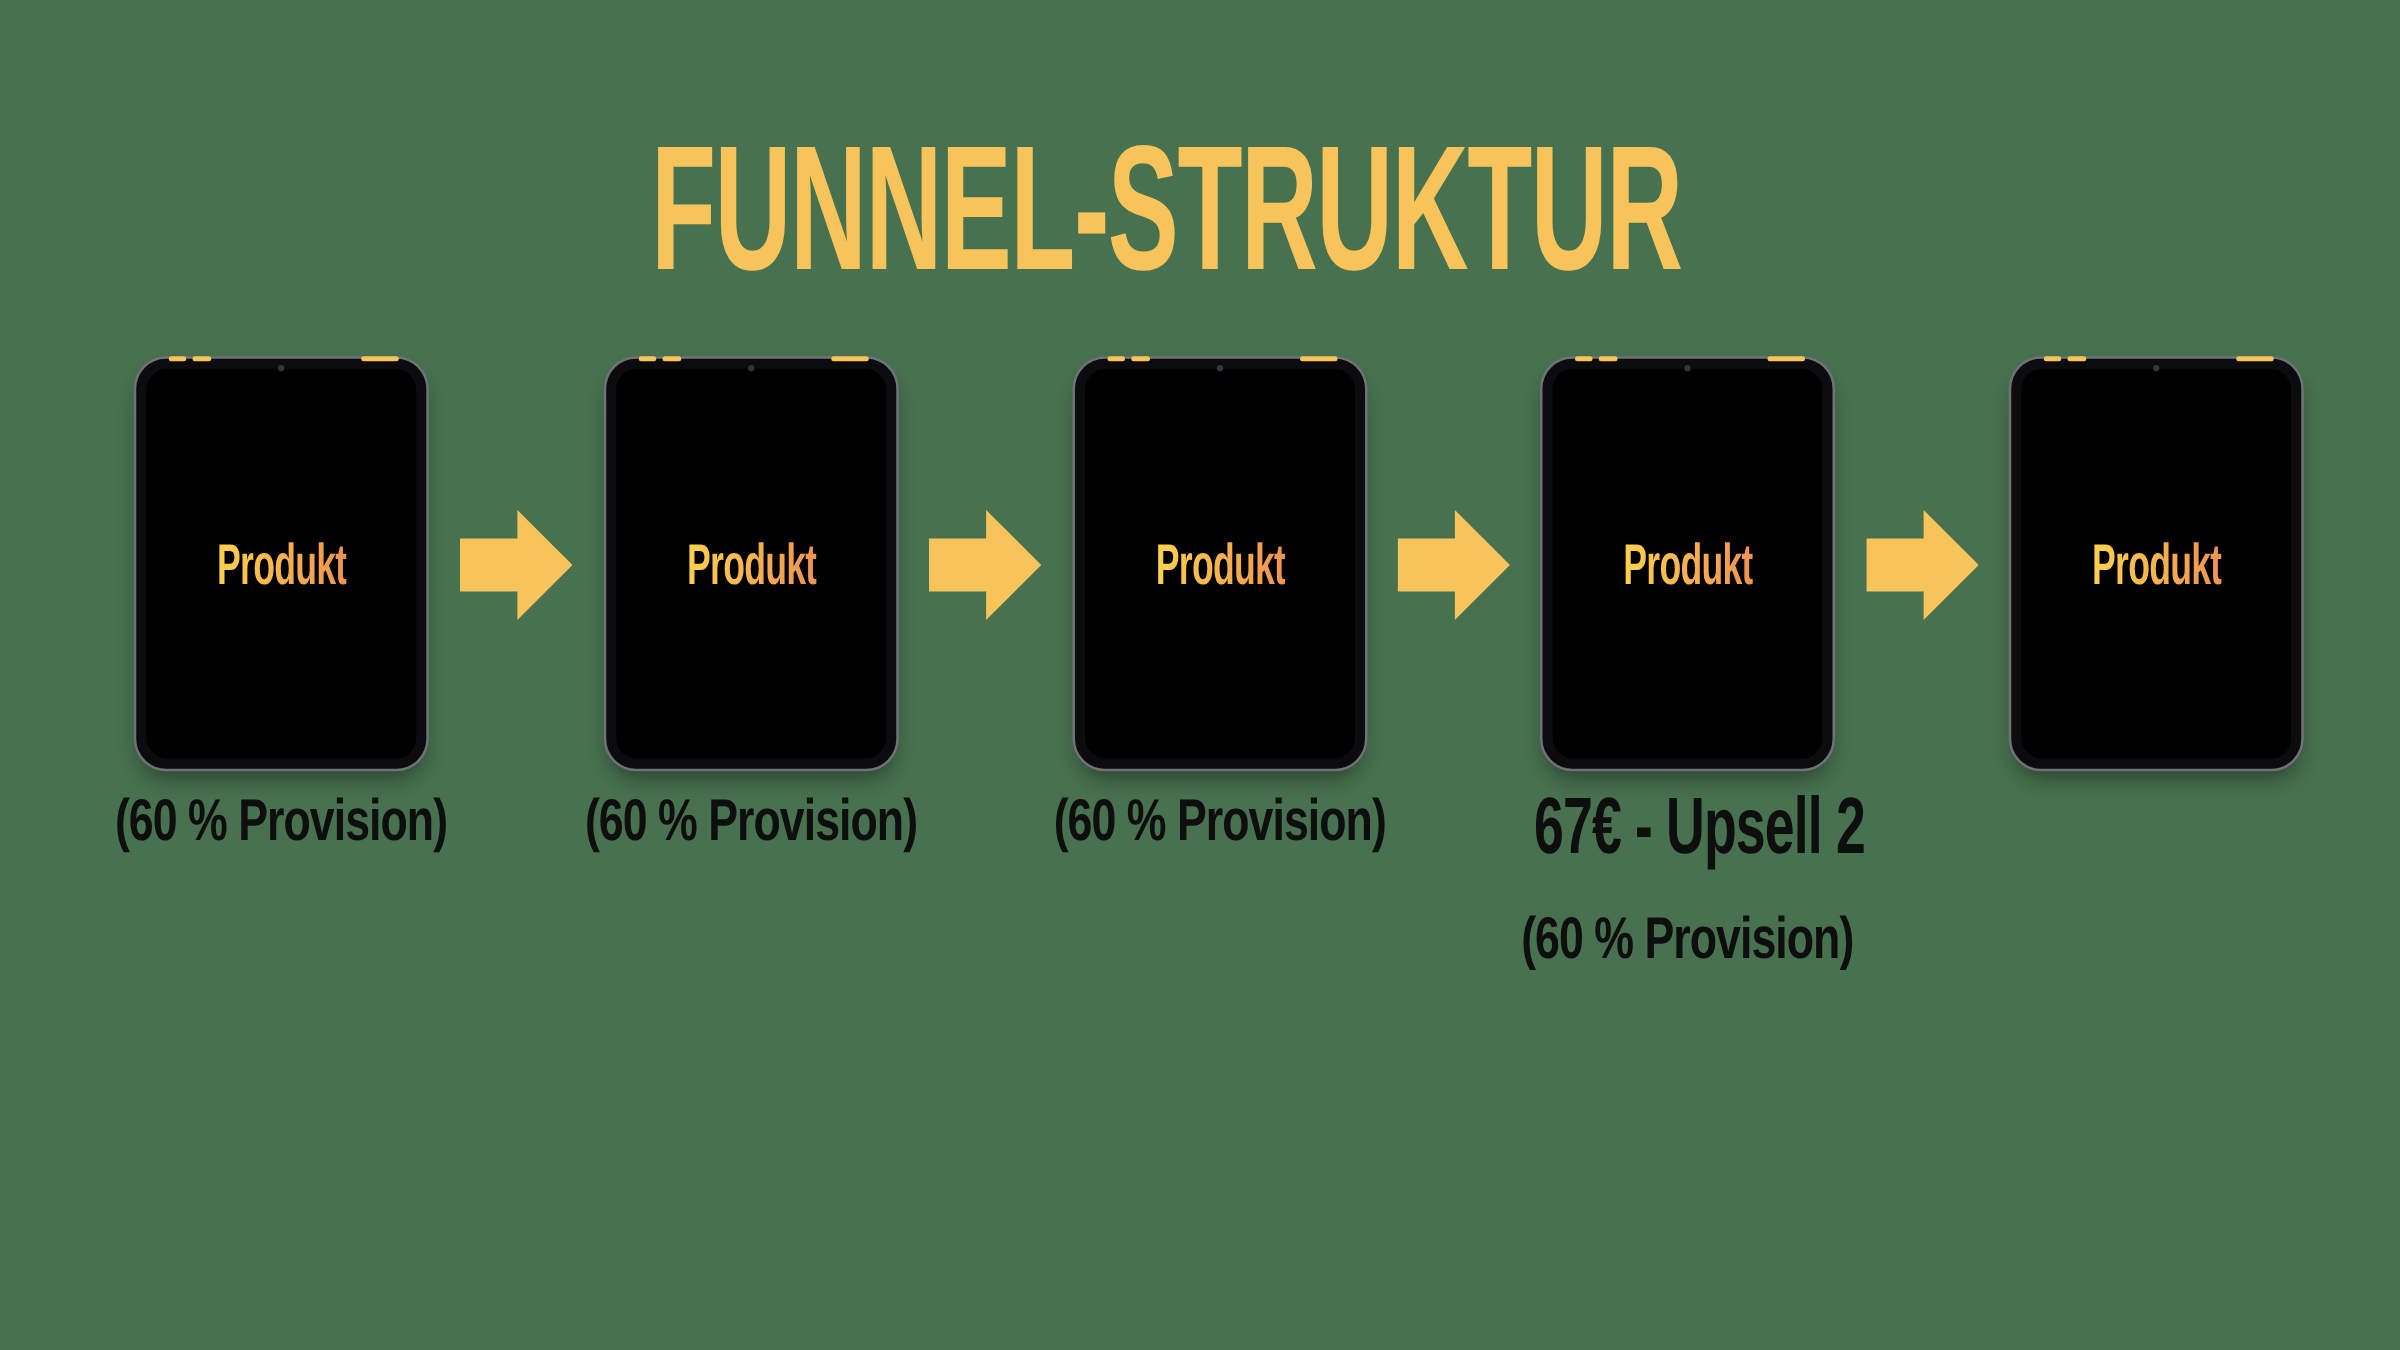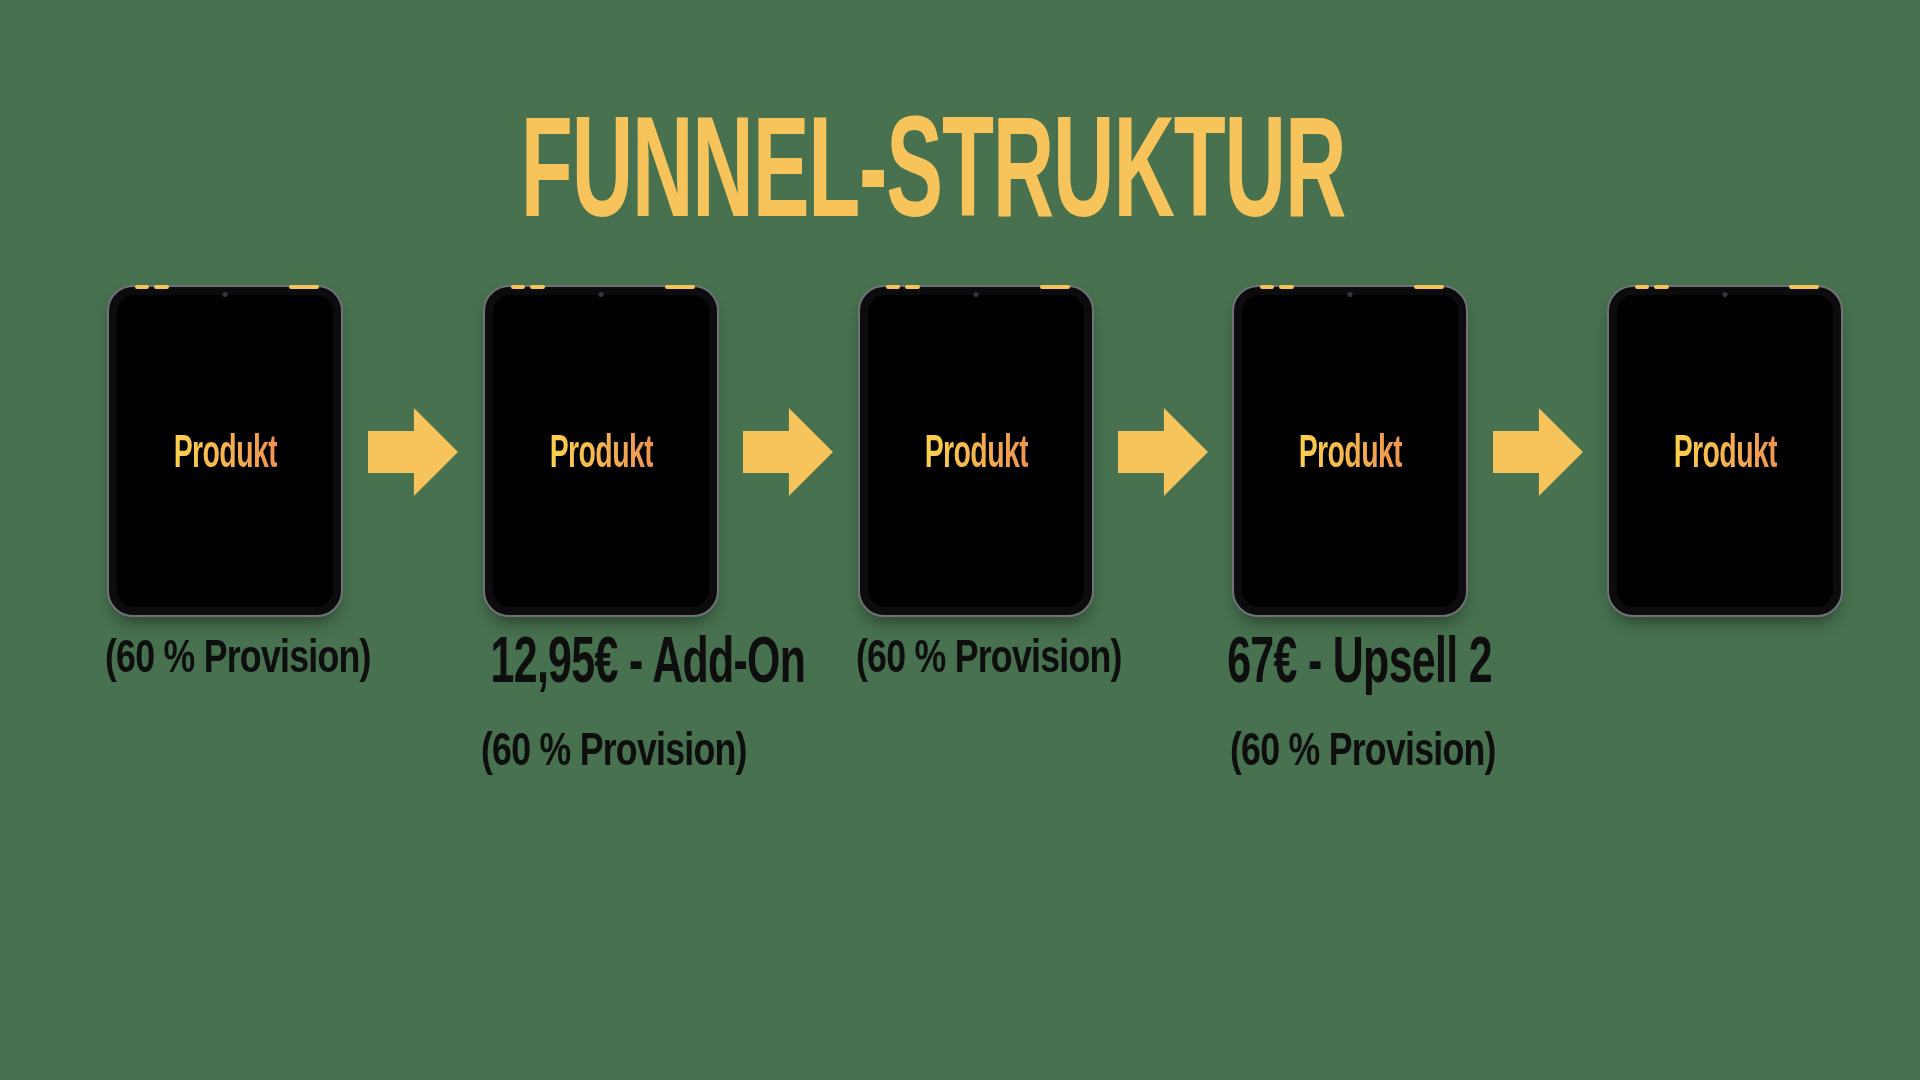--- a/index.html
+++ b/index.html
@@ -18,21 +18,21 @@
   .title-text{
     display:inline-block;
     font-size:142px;font-weight:bold;letter-spacing:-2px;
     color:#F6C45A;
     transform:scaleX(0.60);
     transform-origin:center;
     line-height:1.0;
   }
 
   
-  .step{position:absolute;top:285px;width:376px;text-align:right;}
+  .step{position:absolute;top:285px;width:376px;text-align:center;}
   .step.s1{left:37px;}
   .step.s2{left:413px;}
   .step.s3{left:788px;}
   .step.s4{left:1162px;}
   .step.s5{left:1537px;}
 
   
   .tablet{
     position:relative;
     width:236px;height:332px;margin:0 auto;
@@ -124,21 +124,20 @@
     <div class="tablet">
       <span class="bezel-accent a1"></span>
       <span class="bezel-accent a2"></span>
       <span class="bezel-accent a3"></span>
       <div class="tablet-screen">
         <span class="produkt-text">Produkt</span>
       </div>
       <span class="camera-dot"></span>
     </div>
     <div class="label-block">
-      <div class="price-line"><span>12,95€ - Add-On</span></div>
       <div class="commission-line"><span>(60 % Provision)</span></div>
     </div>
   </div>
 
   <div class="step s3">
     <div class="tablet">
       <span class="bezel-accent a1"></span>
       <span class="bezel-accent a2"></span>
       <span class="bezel-accent a3"></span>
       <div class="tablet-screen">

